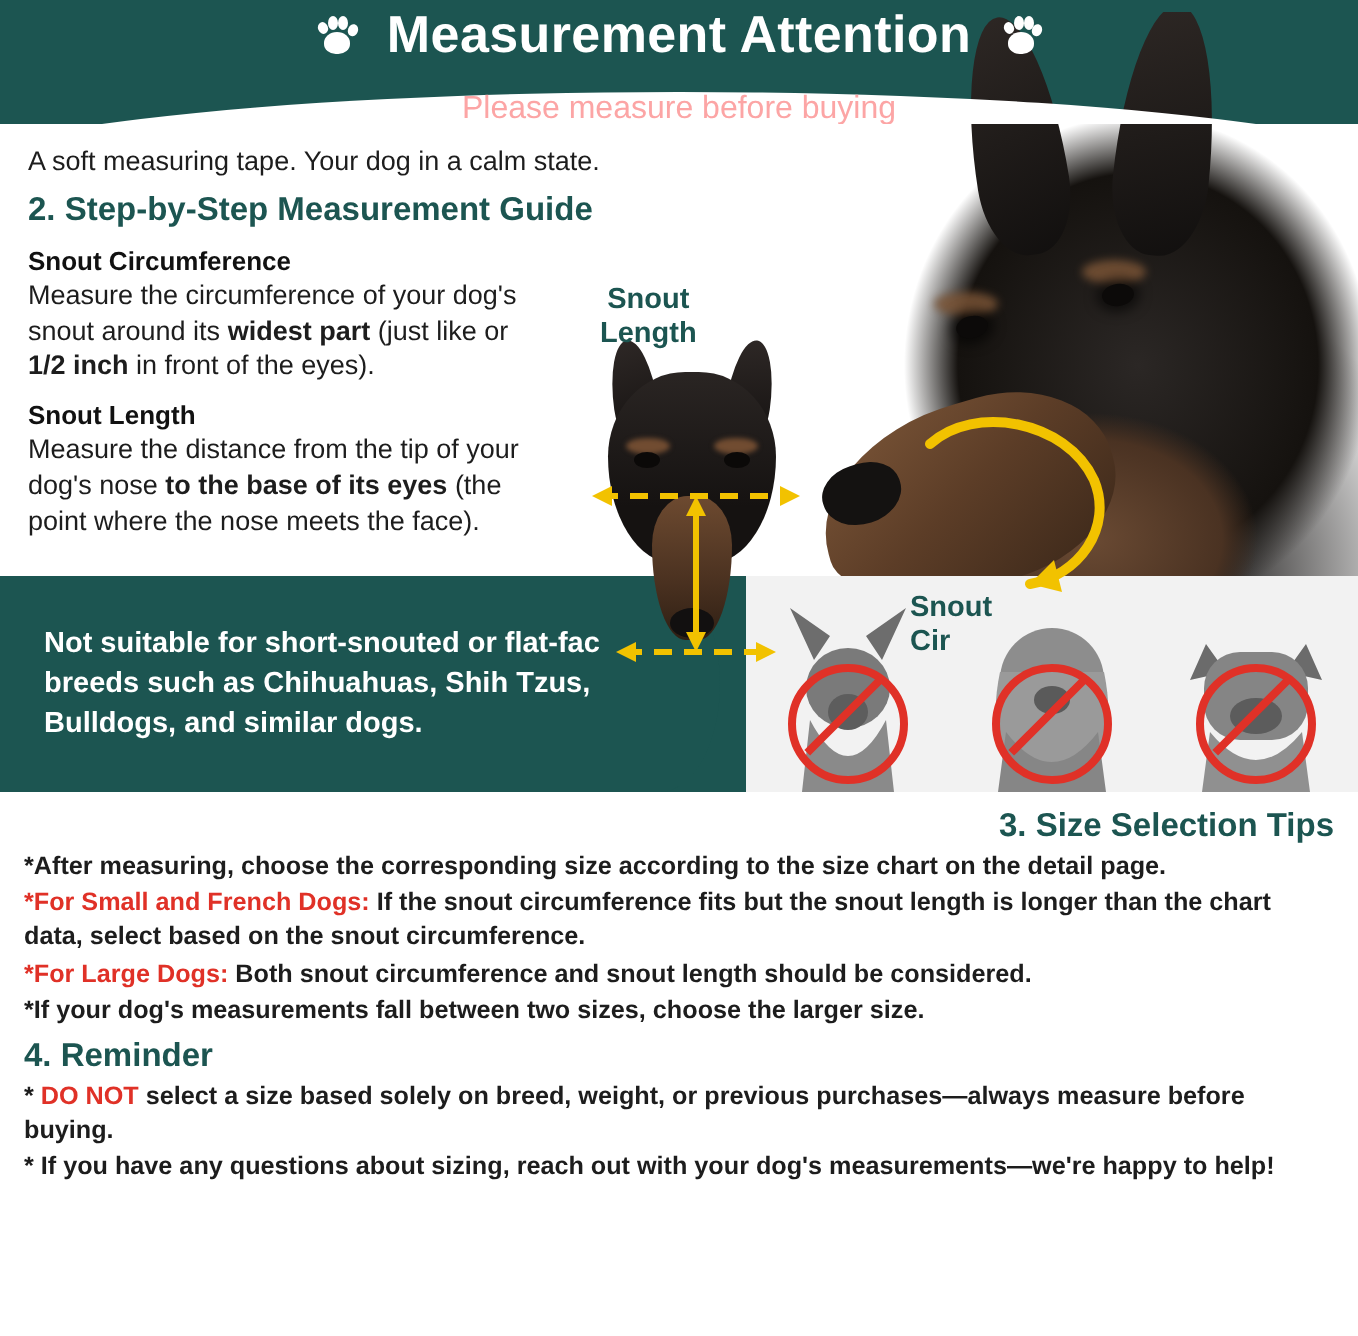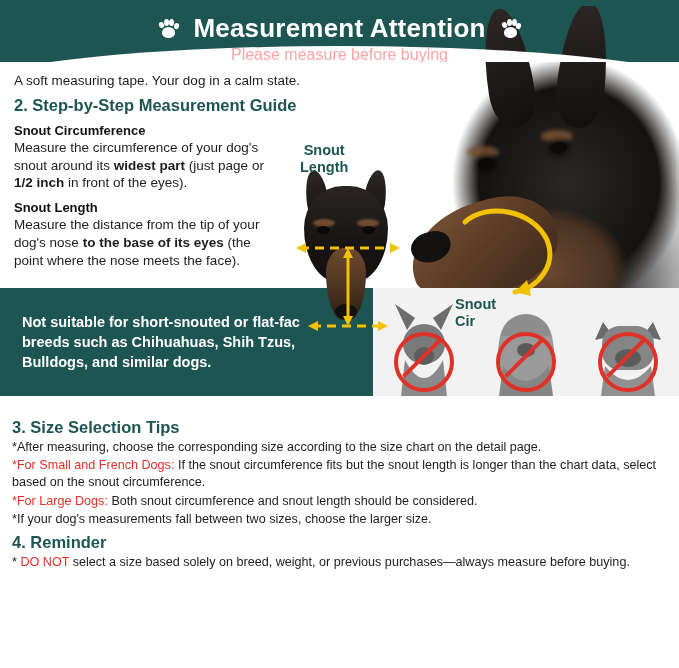--- a/index.html
+++ b/index.html
@@ -22,21 +22,21 @@
     height: 62px;
     background: #1c5551;
     overflow: hidden;
   }
   .header-inner {
     position: relative;
     z-index: 3;
     display: flex;
     flex-direction: column;
     align-items: center;
-    justify-content: flex-end;
+    justify-content: space-between;
     height: 100%;
     padding-top: 2px;
   }
   .header-title-row {
     display: flex;
     align-items: center;
     gap: 14px;
   }
   .header-title {
     color: #ffffff;
@@ -346,20 +346,21 @@
   
   .bottom {
     padding: 6px 12px 0 12px;
     position: relative;
     z-index: 3;
   }
   .tip-line {
     font-size: 12.6px;
     line-height: 1.38;
     margin: 1px 0;
+    font-weight: bold;
   }
   .red { color: #e03127; }
   .tip-lead { color: #e03127; }
 </style>
 </head>
 <body>
 
 <div class="header">
   <div class="header-inner">
     <div class="header-title-row">
@@ -401,21 +402,21 @@
   <polygon points="58,96 70,84 74,100" fill="#f2c200"></polygon>
 </svg>
 
 <div class="content">
   <div class="body-text">A soft measuring tape. Your dog in a calm state.</div>
 
   <div class="h2">2. Step-by-Step Measurement Guide</div>
 
   <div class="h3">Snout Circumference</div>
   <div class="body-text col-narrow">
-    <span>Measure the circumference of your dog's snout around its </span><b>widest part</b><span> (just page or </span><b>1/2 inch</b><span> in front of the eyes).</span>
+    <span>Measure the circumference of your dog's snout around its </span><b>widest part</b><span> (just like or </span><b>1/2 inch</b><span> in front of the eyes).</span>
   </div>
 
   <div class="h3">Snout Length</div>
   <div class="body-text col-narrow">
     <span>Measure the distance from the tip of your dog's nose </span><b>to the base of its eyes</b><span> (the point where the nose meets the face).</span>
   </div>
 </div>
 
 <div class="diagram-label" style="white-space:pre-line;">Snout
 Length</div>
@@ -479,33 +480,36 @@
         <path d="M16 66 Q39 94 62 66 L66 96 L12 96 Z" fill="#909090"></path>
       </svg>
       <div class="no-sign"></div>
     </div>
   </div>
   <div class="banner-curve"></div>
   <div class="banner-text">Not suitable for short-snouted or flat-faced breeds such as Chihuahuas, Shih Tzus, French Bulldogs, and similar dogs.</div>
 </div>
 
 <div class="bottom">
-  <div class="h2" style="margin-top:16px;">3. Size Selection Tips</div>
+  <div class="h2" style="margin-top:2px;text-align:right;">3. Size Selection Tips</div>
 
   <div class="tip-line">
     <span>*After measuring, choose the corresponding size according to the size chart on the detail page.</span>
   </div>
   <div class="tip-line">
     <span class="tip-lead">*For Small and French Dogs:</span><span> If the snout circumference fits but the snout length is longer than the chart data, select based on the snout circumference.</span>
   </div>
   <div class="tip-line">
     <span class="tip-lead">*For Large Dogs:</span><span> Both snout circumference and snout length should be considered.</span>
   </div>
   <div class="tip-line">
     <span>*If your dog's measurements fall between two sizes, choose the larger size.</span>
   </div>
 
   <div class="h2" style="margin-top:4px;">4. Reminder</div>
 
   <div class="tip-line">
     <span>* </span><span class="red">DO NOT</span><span> select a size based solely on breed, weight, or previous purchases—always measure before buying.</span>
   </div>
+  <div class="tip-line">
+    <span>* If you have any questions about sizing, reach out with your dog's measurements—we're happy to help!</span>
+  </div>
 </div>
 
 </body></html>

